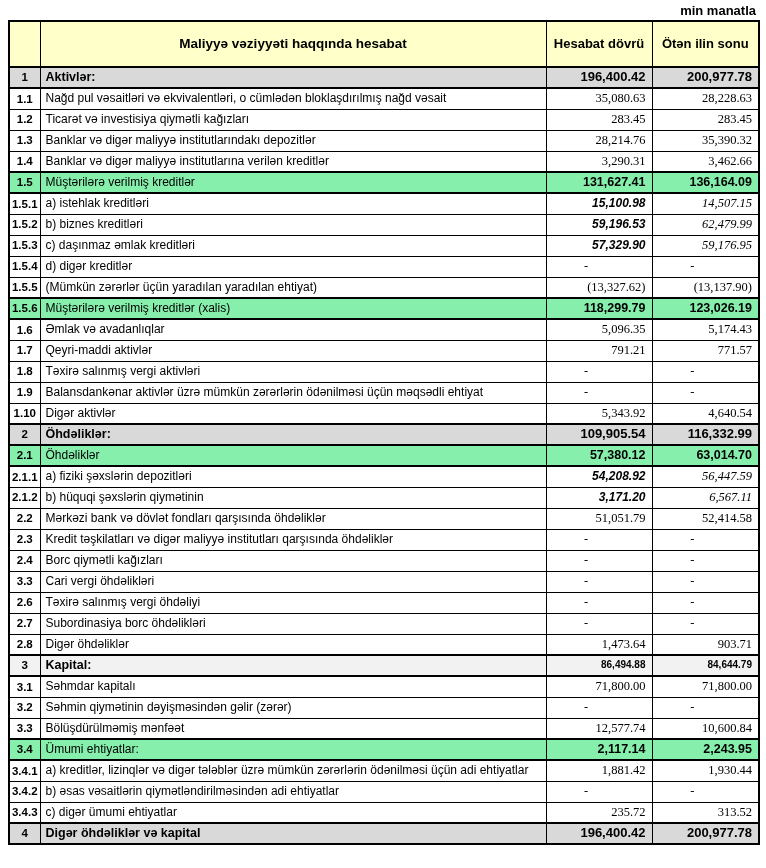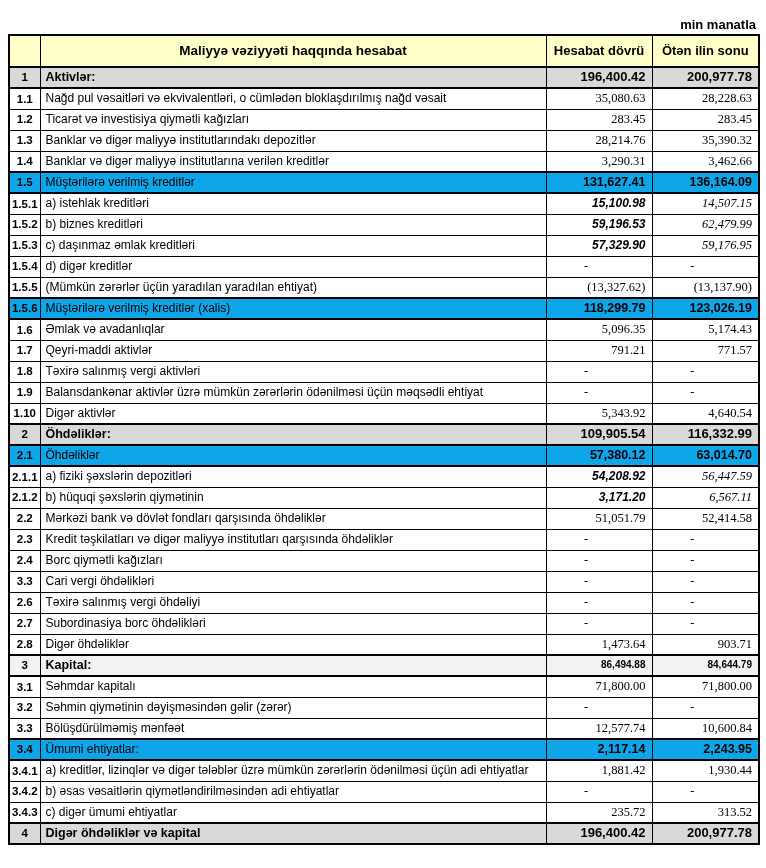--- a/index.html
+++ b/index.html
@@ -8,21 +8,21 @@
     font-family: "Liberation Sans", "DejaVu Sans", sans-serif;
     color: #000;
     width: 766px;
     height: 868px;
     overflow: hidden;
   }
   .unit-label {
     text-align: right;
     font-weight: bold;
     font-size: 13px;
-    padding: 17px 10px 2px 0;
+    padding: 3px 10px 2px 0;
   }
   table.fin {
     border-collapse: collapse;
     table-layout: fixed;
     width: 750px;
     margin-left: 8px;
     border: 2px solid #000;
   }
   col.c-num  { width: 31px; }
   col.c-lab  { width: 506px; }
@@ -31,21 +31,21 @@
   th, td {
     border: 1px solid #000;
     vertical-align: middle;
     overflow: hidden;
   }
   thead th {
     background: #FFFFC9;
     font-weight: bold;
     font-size: 13px;
     text-align: center;
-    height: 32px;
+    height: 46px;
     border-bottom: 2px solid #000;
     padding: 2px 4px;
     line-height: 1.25;
   }
   thead th.t-title { font-size: 13.5px; }
   tbody td { height: 21px; font-size: 12px; line-height: 1.08; }
   td.num {
     text-align: center;
     font-weight: bold;
     font-size: 11.5px;
@@ -61,21 +61,21 @@
   
   td.val.dash { text-align: center; padding-right: 28px;
     font-family: "Liberation Sans", sans-serif; }
   
   tr.sub-item td.v1 {
     font-family: "Liberation Sans", "DejaVu Sans", sans-serif;
     font-style: italic; font-weight: 600; font-size: 12px;
   }
   tr.sub-item td.v2 { font-style: italic; }
   
-  tr.subtotal td { background: #0ea5e9; }
+  tr.subtotal td { background: #86efac; }
   tr.subtotal td.val { font-weight: bold; font-size: 12.5px; }
   tr.subtotal td, tr.section td, tr.section-light td { border-top-width: 2px; border-bottom-width: 2px; }
   
   tr.section td { background: #D9D9D9; font-weight: bold; }
   tr.section td.val { font-size: 13px; }
   tr.section td.label, tr.section-light td.label { font-size: 12.5px; }
   tr.section-light td { background: #F2F2F2; font-weight: bold; }
   tr.section-light td.val { font-size: 10px; }
 </style>
 </head>

